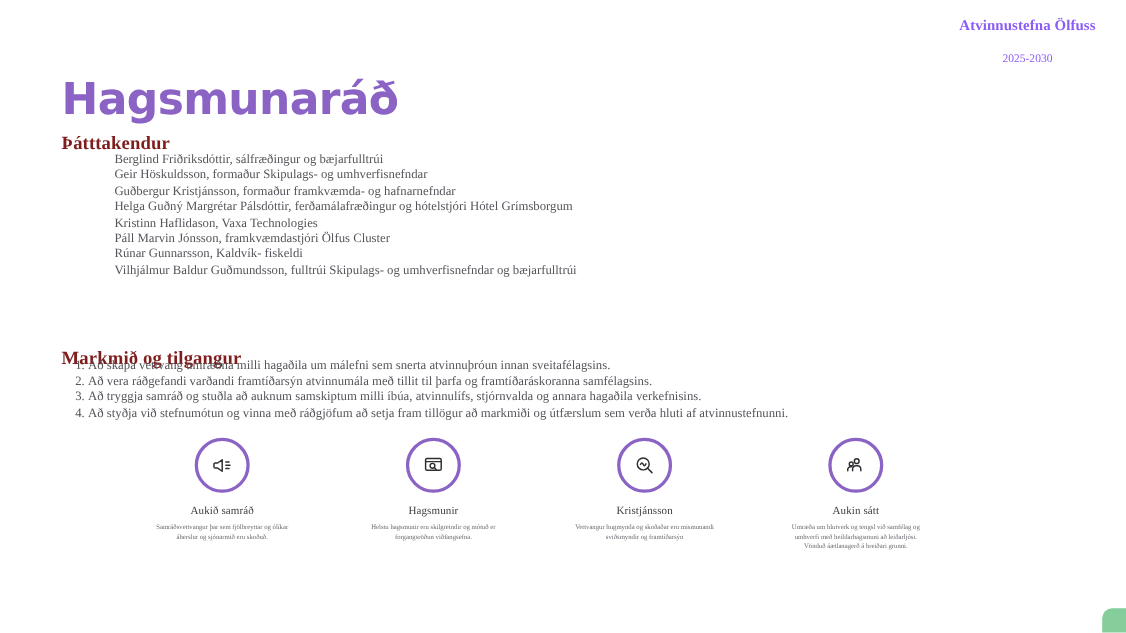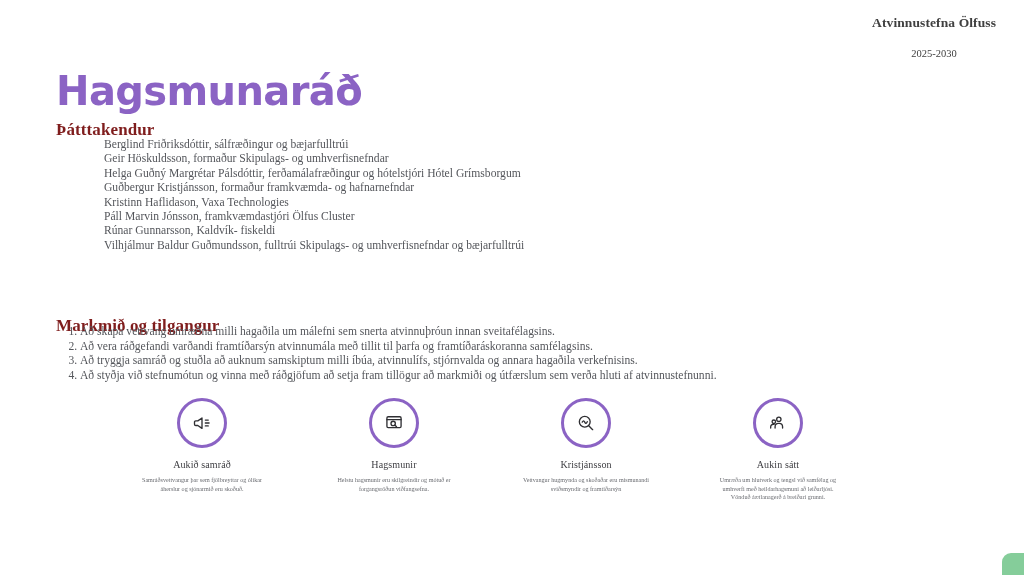--- a/index.html
+++ b/index.html
@@ -24,21 +24,21 @@
     height: 575px;
   }
 
   
   .brand {
     position: absolute;
     top: 16px;
     right: 28px;
     text-align: center;
     line-height: 1.05;
-    color: #404040;
+    color: #8b5cf6;
   }
   .brand-name {
     font-family: "Liberation Serif", serif;
     font-weight: bold;
     font-size: 13.5px;
     letter-spacing: 0.1px;
     white-space: nowrap;
   }
   .brand-years {
     font-family: "Liberation Serif", serif;
@@ -184,22 +184,22 @@
     <div class="brand-years">2025-2030</div>
   </div>
 
   <h1 class="page-title">Hagsmunaráð</h1>
 
   <h2 class="section-heading participants-heading">Þátttakendur</h2>
 
   <div class="participants">
     <div class="participant">Berglind Friðriksdóttir, sálfræðingur og bæjarfulltrúi</div>
     <div class="participant">Geir Höskuldsson, formaður Skipulags- og umhverfisnefndar</div>
+    <div class="participant">Guðbergur Kristjánsson, formaður framkvæmda- og hafnarnefndar</div>
     <div class="participant">Helga Guðný Margrétar Pálsdóttir, ferðamálafræðingur og hótelstjóri Hótel Grímsborgum</div>
-    <div class="participant">Guðbergur Kristjánsson, formaður framkvæmda- og hafnarnefndar</div>
     <div class="participant">Kristinn Haflidason, Vaxa Technologies</div>
     <div class="participant">Páll Marvin Jónsson, framkvæmdastjóri Ölfus Cluster</div>
     <div class="participant">Rúnar Gunnarsson, Kaldvík- fiskeldi</div>
     <div class="participant">Vilhjálmur Baldur Guðmundsson, fulltrúi Skipulags- og umhverfisnefndar og bæjarfulltrúi</div>
   </div>
 
   <h2 class="section-heading goals-heading">Markmið og tilgangur</h2>
 
   <ol class="goals">
     <li>Að skapa vettvang umræðna milli hagaðila um málefni sem snerta atvinnuþróun innan sveitafélagsins.</li>

